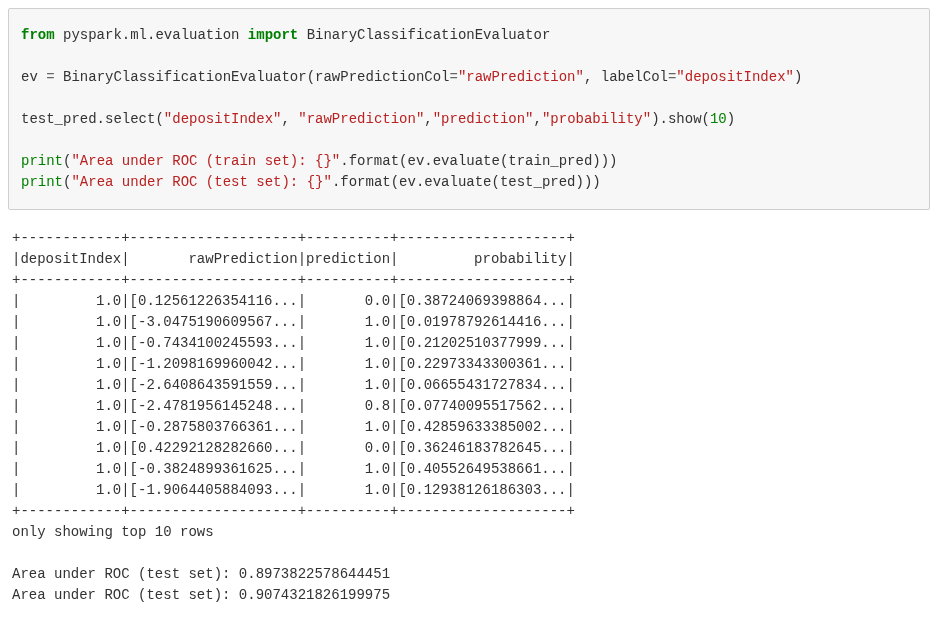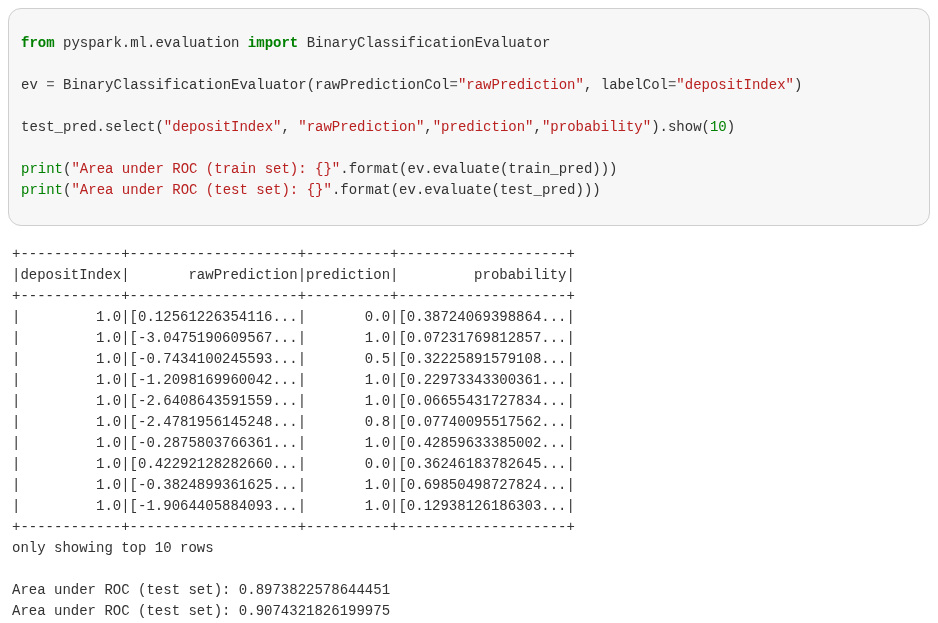--- a/index.html
+++ b/index.html
@@ -11,22 +11,22 @@
       font-family: Consolas, Monaco, 'Courier New', monospace;
       font-size: 14px;
       line-height: 1.5;
       color: #333;
       background: #fff;
       padding: 8px;
     }
     .code-cell {
       background: #f7f7f7;
       border: 1px solid #cfcfcf;
-      border-radius: 13px;
-      padding: 24px 12px;
+      border-radius: 2px;
+      padding: 16px 12px;
       margin-bottom: 18px;
       white-space: pre;
       overflow-x: auto;
       font-family: Consolas, Monaco, 'Courier New', monospace;
     }
     .output-cell {
       white-space: pre;
       font-family: Consolas, Monaco, 'Courier New', monospace;
       padding: 0 4px;
       overflow-x: auto;
@@ -47,26 +47,26 @@
 
 <span class="plain">test_pred.select(</span><span class="str-red">"depositIndex"</span><span class="plain">, </span><span class="str-red">"rawPrediction"</span><span class="plain">,</span><span class="str-red">"prediction"</span><span class="plain">,</span><span class="str-red">"probability"</span><span class="plain">).show(</span><span class="num-green">10</span><span class="plain">)</span>
 
 <span class="builtin">print</span><span class="plain">(</span><span class="str-red">"Area under ROC (train set): {}"</span><span class="plain">.format(ev.evaluate(train_pred)))</span>
 <span class="builtin">print</span><span class="plain">(</span><span class="str-red">"Area under ROC (test set): {}"</span><span class="plain">.format(ev.evaluate(test_pred)))</span></div>
 
 <div class="output-cell"><span>+------------+--------------------+----------+--------------------+</span>
 <span>|depositIndex|       rawPrediction|prediction|         probability|</span>
 <span>+------------+--------------------+----------+--------------------+</span>
 <span>|         1.0|[0.12561226354116...|       0.0|[0.38724069398864...|</span>
-<span>|         1.0|[-3.0475190609567...|       1.0|[0.07231769812857...|</span>
-<span>|         1.0|[-0.7434100245593...|       0.5|[0.32225891579108...|</span>
+<span>|         1.0|[-3.0475190609567...|       1.0|[0.01978792614416...|</span>
+<span>|         1.0|[-0.7434100245593...|       1.0|[0.21202510377999...|</span>
 <span>|         1.0|[-1.2098169960042...|       1.0|[0.22973343300361...|</span>
 <span>|         1.0|[-2.6408643591559...|       1.0|[0.06655431727834...|</span>
 <span>|         1.0|[-2.4781956145248...|       0.8|[0.07740095517562...|</span>
 <span>|         1.0|[-0.2875803766361...|       1.0|[0.42859633385002...|</span>
 <span>|         1.0|[0.42292128282660...|       0.0|[0.36246183782645...|</span>
-<span>|         1.0|[-0.3824899361625...|       1.0|[0.69850498727824...|</span>
+<span>|         1.0|[-0.3824899361625...|       1.0|[0.40552649538661...|</span>
 <span>|         1.0|[-1.9064405884093...|       1.0|[0.12938126186303...|</span>
 <span>+------------+--------------------+----------+--------------------+</span>
 <span>only showing top 10 rows</span>
 
 <span>Area under ROC (test set): 0.8973822578644451</span>
 <span>Area under ROC (test set): 0.9074321826199975</span></div>
 
 </body></html>

